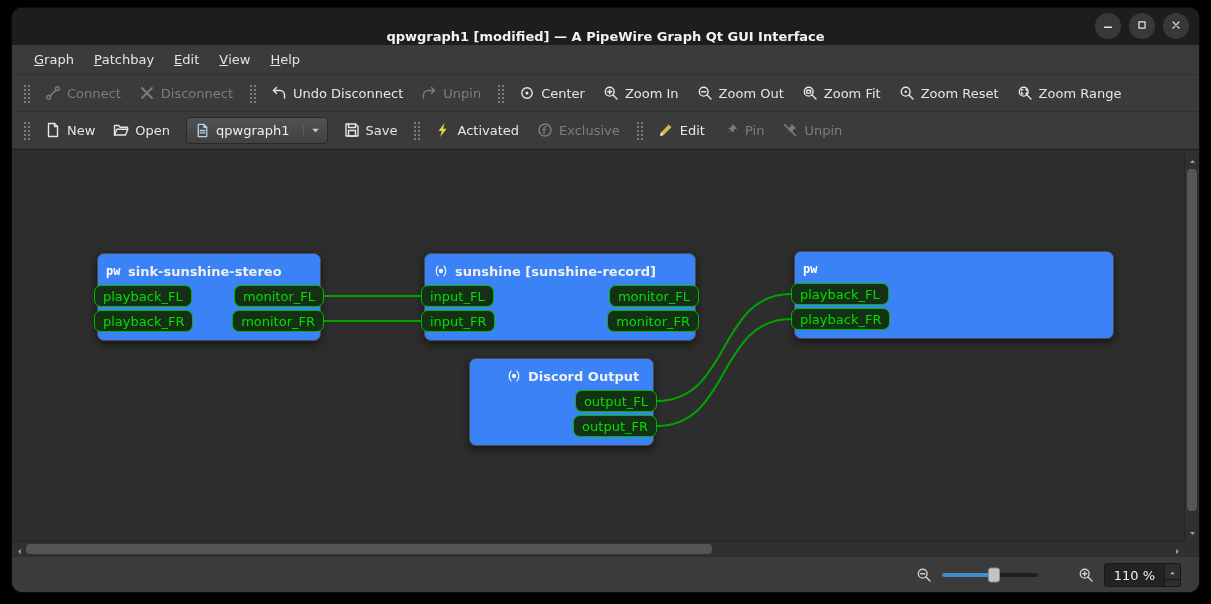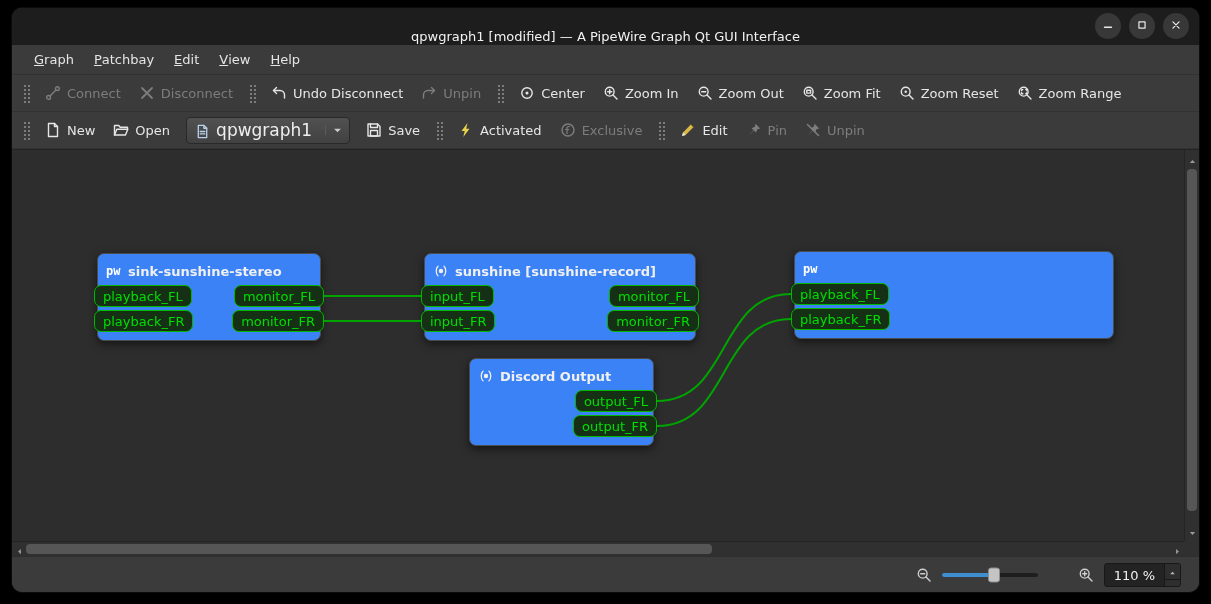--- a/index.html
+++ b/index.html
@@ -5,21 +5,21 @@
   * { margin:0; padding:0; box-sizing:border-box; }
   html,body { background:#000; font-family:"DejaVu Sans","Liberation Sans",sans-serif; }
   .screen { position:relative; width:1211px; height:604px; background:#000; overflow:hidden; }
   .window { position:absolute; left:12px; top:8px; width:1187px; height:584px;
             background:#3b3b3b; border-radius:10px; overflow:hidden;
             box-shadow:0 0 0 1px #0c0c0c; display:flex; flex-direction:column; }
 
   
   .titlebar { height:37px; background:#1d1d1d; display:flex; align-items:center; justify-content:center;
               position:relative; flex:0 0 auto; }
-  .titlebar .title { color:#f2f2f2; font-size:13px; font-weight:normal;margin-top:20px; }
+  .titlebar .title { color:#f2f2f2; font-size:13px; font-weight:bold;margin-top:20px; }
   .winbtns { position:absolute; right:10px; top:5px; display:flex; gap:8px; }
   .winbtn { width:26px; height:26px; border-radius:50%; background:#383838; color:#e8e8e8;
             display:flex; align-items:center; justify-content:center; }
   .winbtn svg { width:14px; height:14px; }
 
   
   .menubar { height:30px; background:#3b3b3b; display:flex; align-items:stretch; padding-left:12px;
              border-bottom:1px solid #323232; flex:0 0 auto; }
   .menu-item { color:#e4e4e4; font-size:13px; padding:0 10px; display:flex; align-items:center; }
 
@@ -29,21 +29,21 @@
   .tb-handle { width:8px; height:20px; margin:0 6px;
                background-image:radial-gradient(#7d7d7d 1px,transparent 1.2px);
                background-size:4px 4px; background-position:1px 1px; flex:0 0 auto; }
   .tb-btn { display:flex; align-items:center; gap:6px; padding:0 9px; height:30px; color:#e6e6e6;
             font-size:13px; border-radius:4px; white-space:nowrap; }
   .tb-btn.disabled { color:#7d7d7d; }
   .tb-btn .tb-icon, .sb-icon { display:inline-flex; width:16px; height:16px; }
   .tb-btn .tb-icon svg { width:16px; height:16px; }
   .tb-combo { display:flex; align-items:center; gap:6px; height:27px; padding:0 7px 0 8px; margin:0 7px;
               background:linear-gradient(#515151,#414141); border:1px solid #292929; border-radius:4px;
-              color:#eeeeee; font-size:17px; }
+              color:#eeeeee; font-size:13px; }
   .tb-combo .tb-icon { width:15px; height:15px; color:#b9d0ea; }
   .tb-combo .tb-icon svg { width:15px; height:15px; }
   .combo-arrow { margin-left:7px; padding-left:7px; border-left:1px solid #5c5c5c; color:#cccccc;
                  display:inline-flex; width:17px; height:10px; align-items:center; }
   .combo-arrow svg { width:9px; height:9px; }
 
   
   .canvas-frame { flex:1 1 auto; position:relative; background:#2d2d2d; border-top:1px solid #232323; }
   .viewport { position:absolute; left:0; top:0; right:15px; bottom:15px; overflow:hidden; background:#2d2d2d; }
   .cables { position:absolute; left:0; top:0; z-index:3; pointer-events:none; }
@@ -371,21 +371,21 @@
                 <span class="pw-glyph">pw</span>
               </span>
             </div>
             <div class="port-row">
               <div class="port in">playback_FL</div>
             </div>
             <div class="port-row">
               <div class="port in">playback_FR</div>
             </div>
           </div>
-          <div class="node" style="left: 457px; top: 208px; width: 185px;">
+          <div class="node" style="left: 457px; top: 208px; width: 185px; padding-left: 28px;">
             <div class="node-header">
               <span class="node-icon">
                 <svg viewBox="0 0 16 16" fill="none" stroke="currentColor" stroke-width="1.4" stroke-linecap="round" stroke-linejoin="round">
                   <circle cx="8" cy="8" r="2.2" fill="currentColor" stroke="none"></circle>
                   <path d="M5 3.2C2.7 5 2.7 11 5 12.8M11 3.2c2.3 1.8 2.3 7.8 0 9.6" stroke-width="1.3"></path>
                 </svg>
               </span>
               <span>Discord Output</span>
             </div>
             <div class="port-row">

